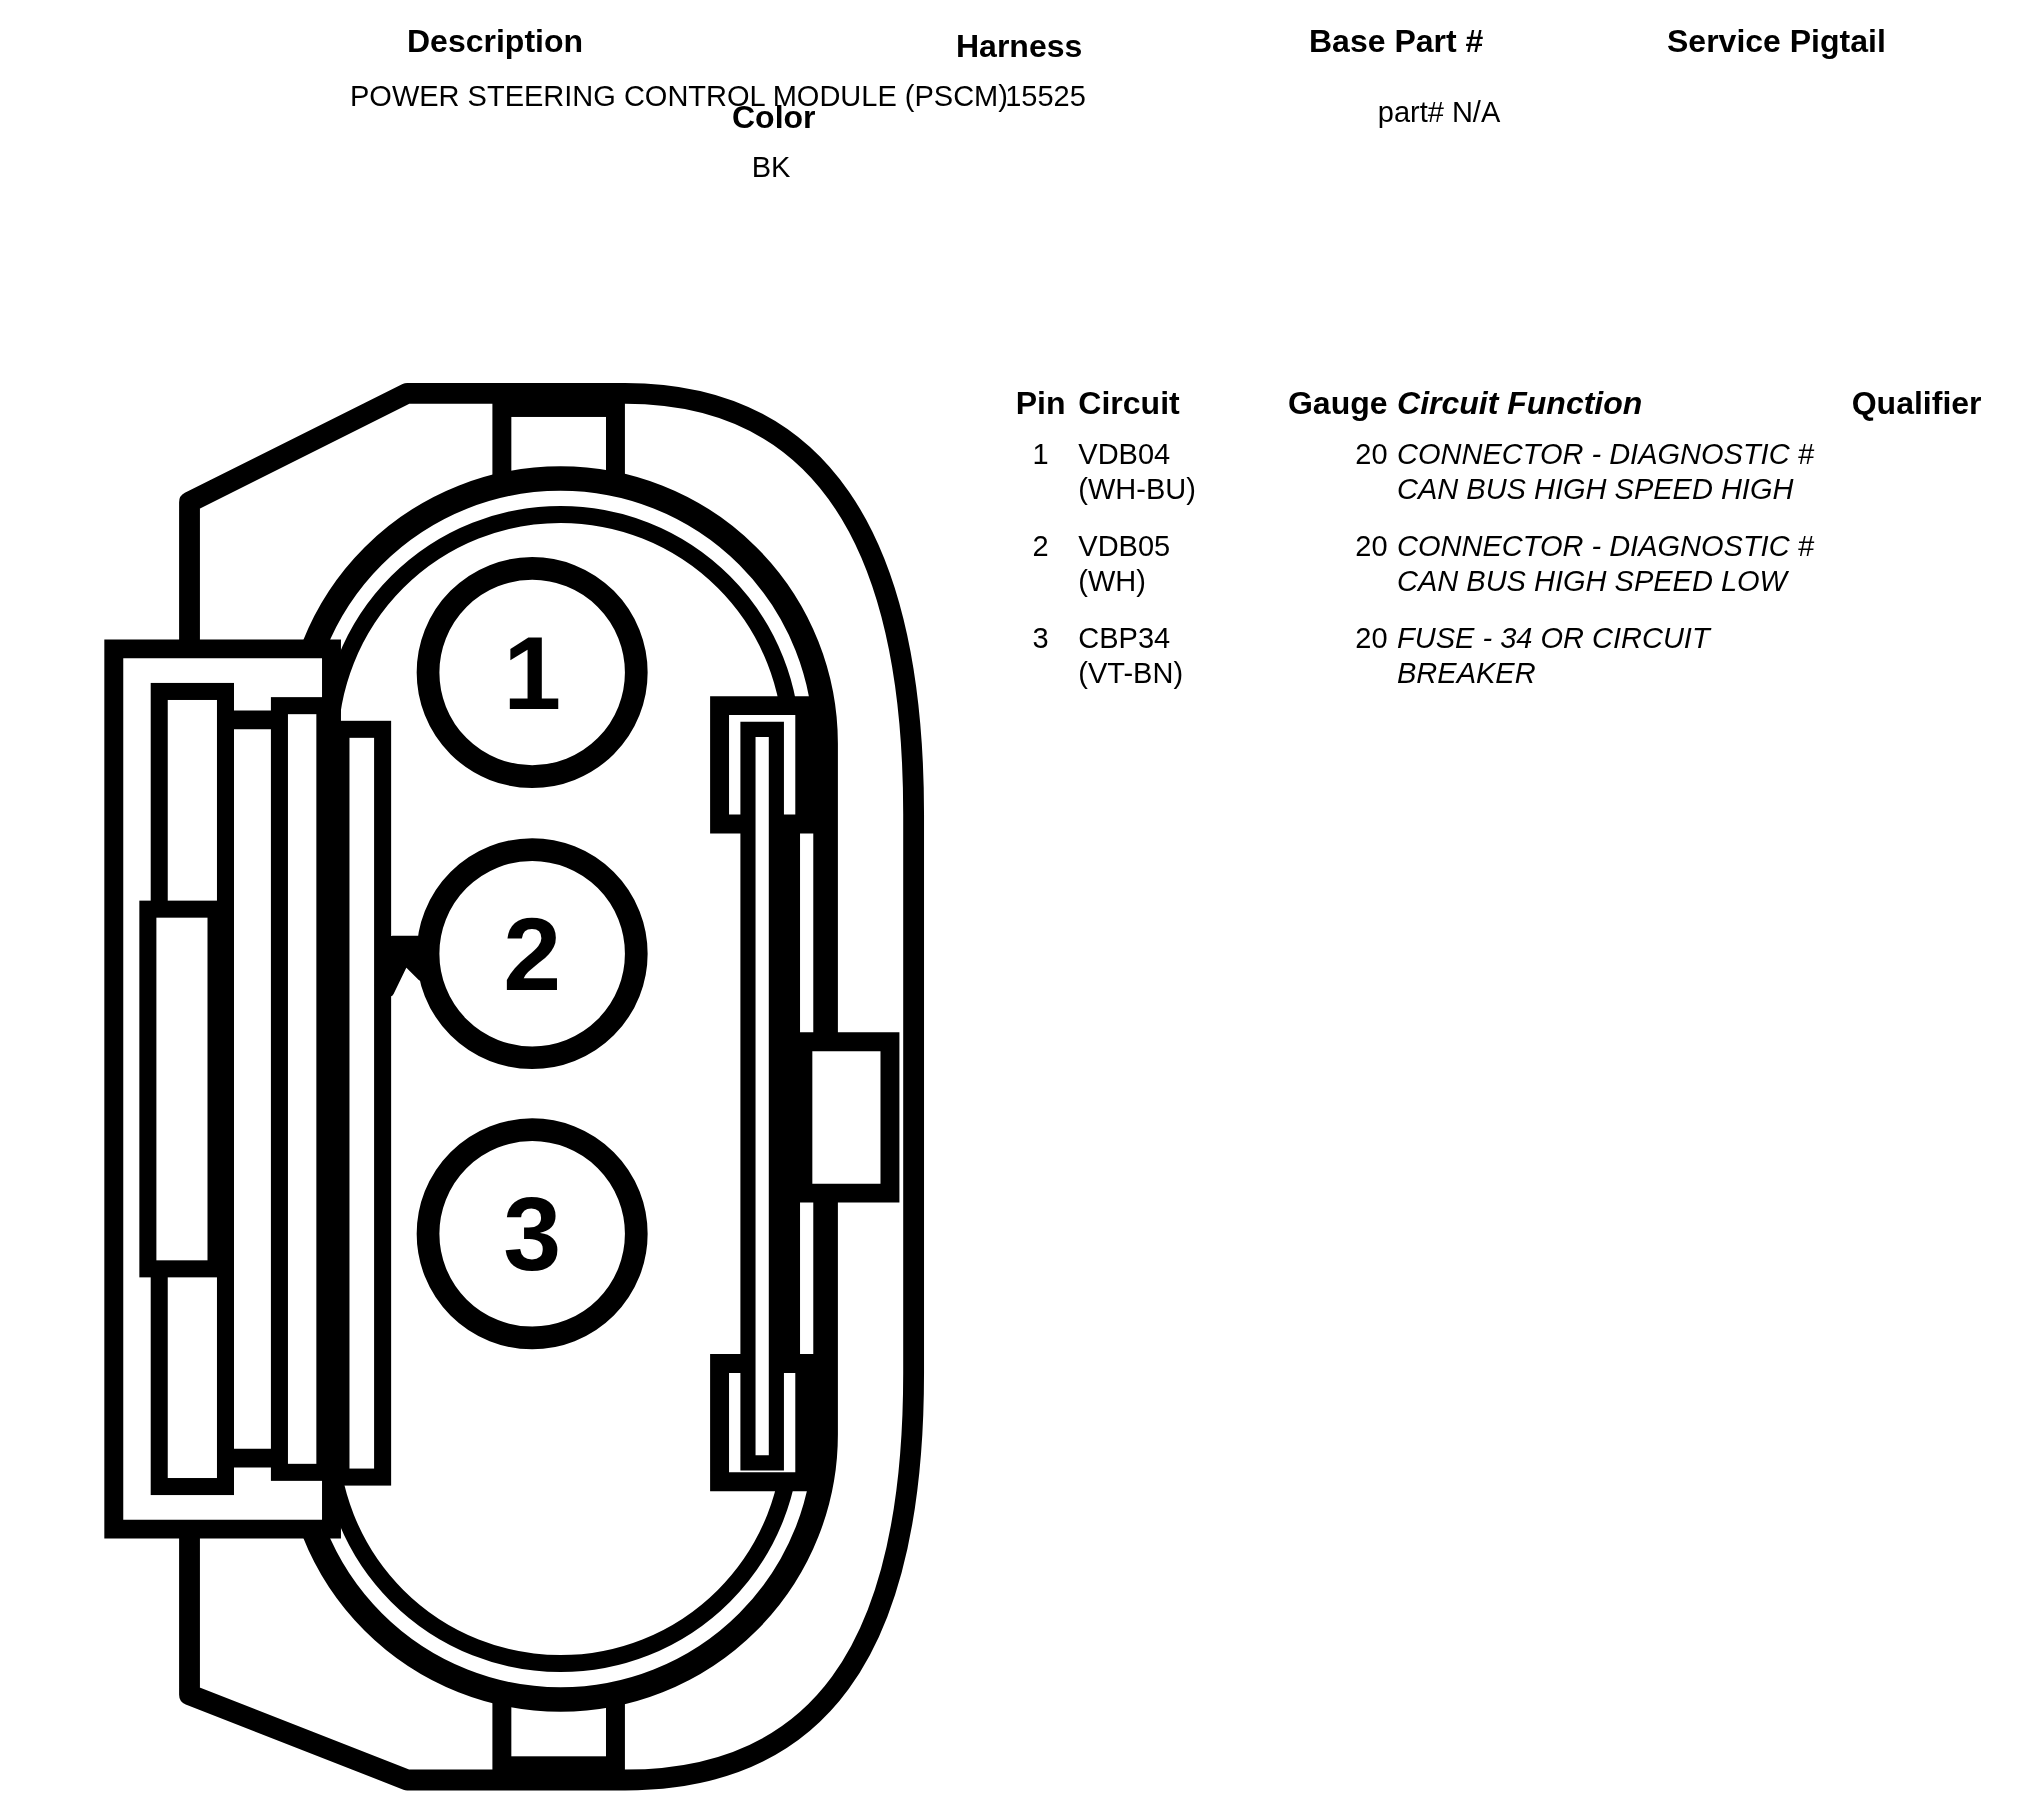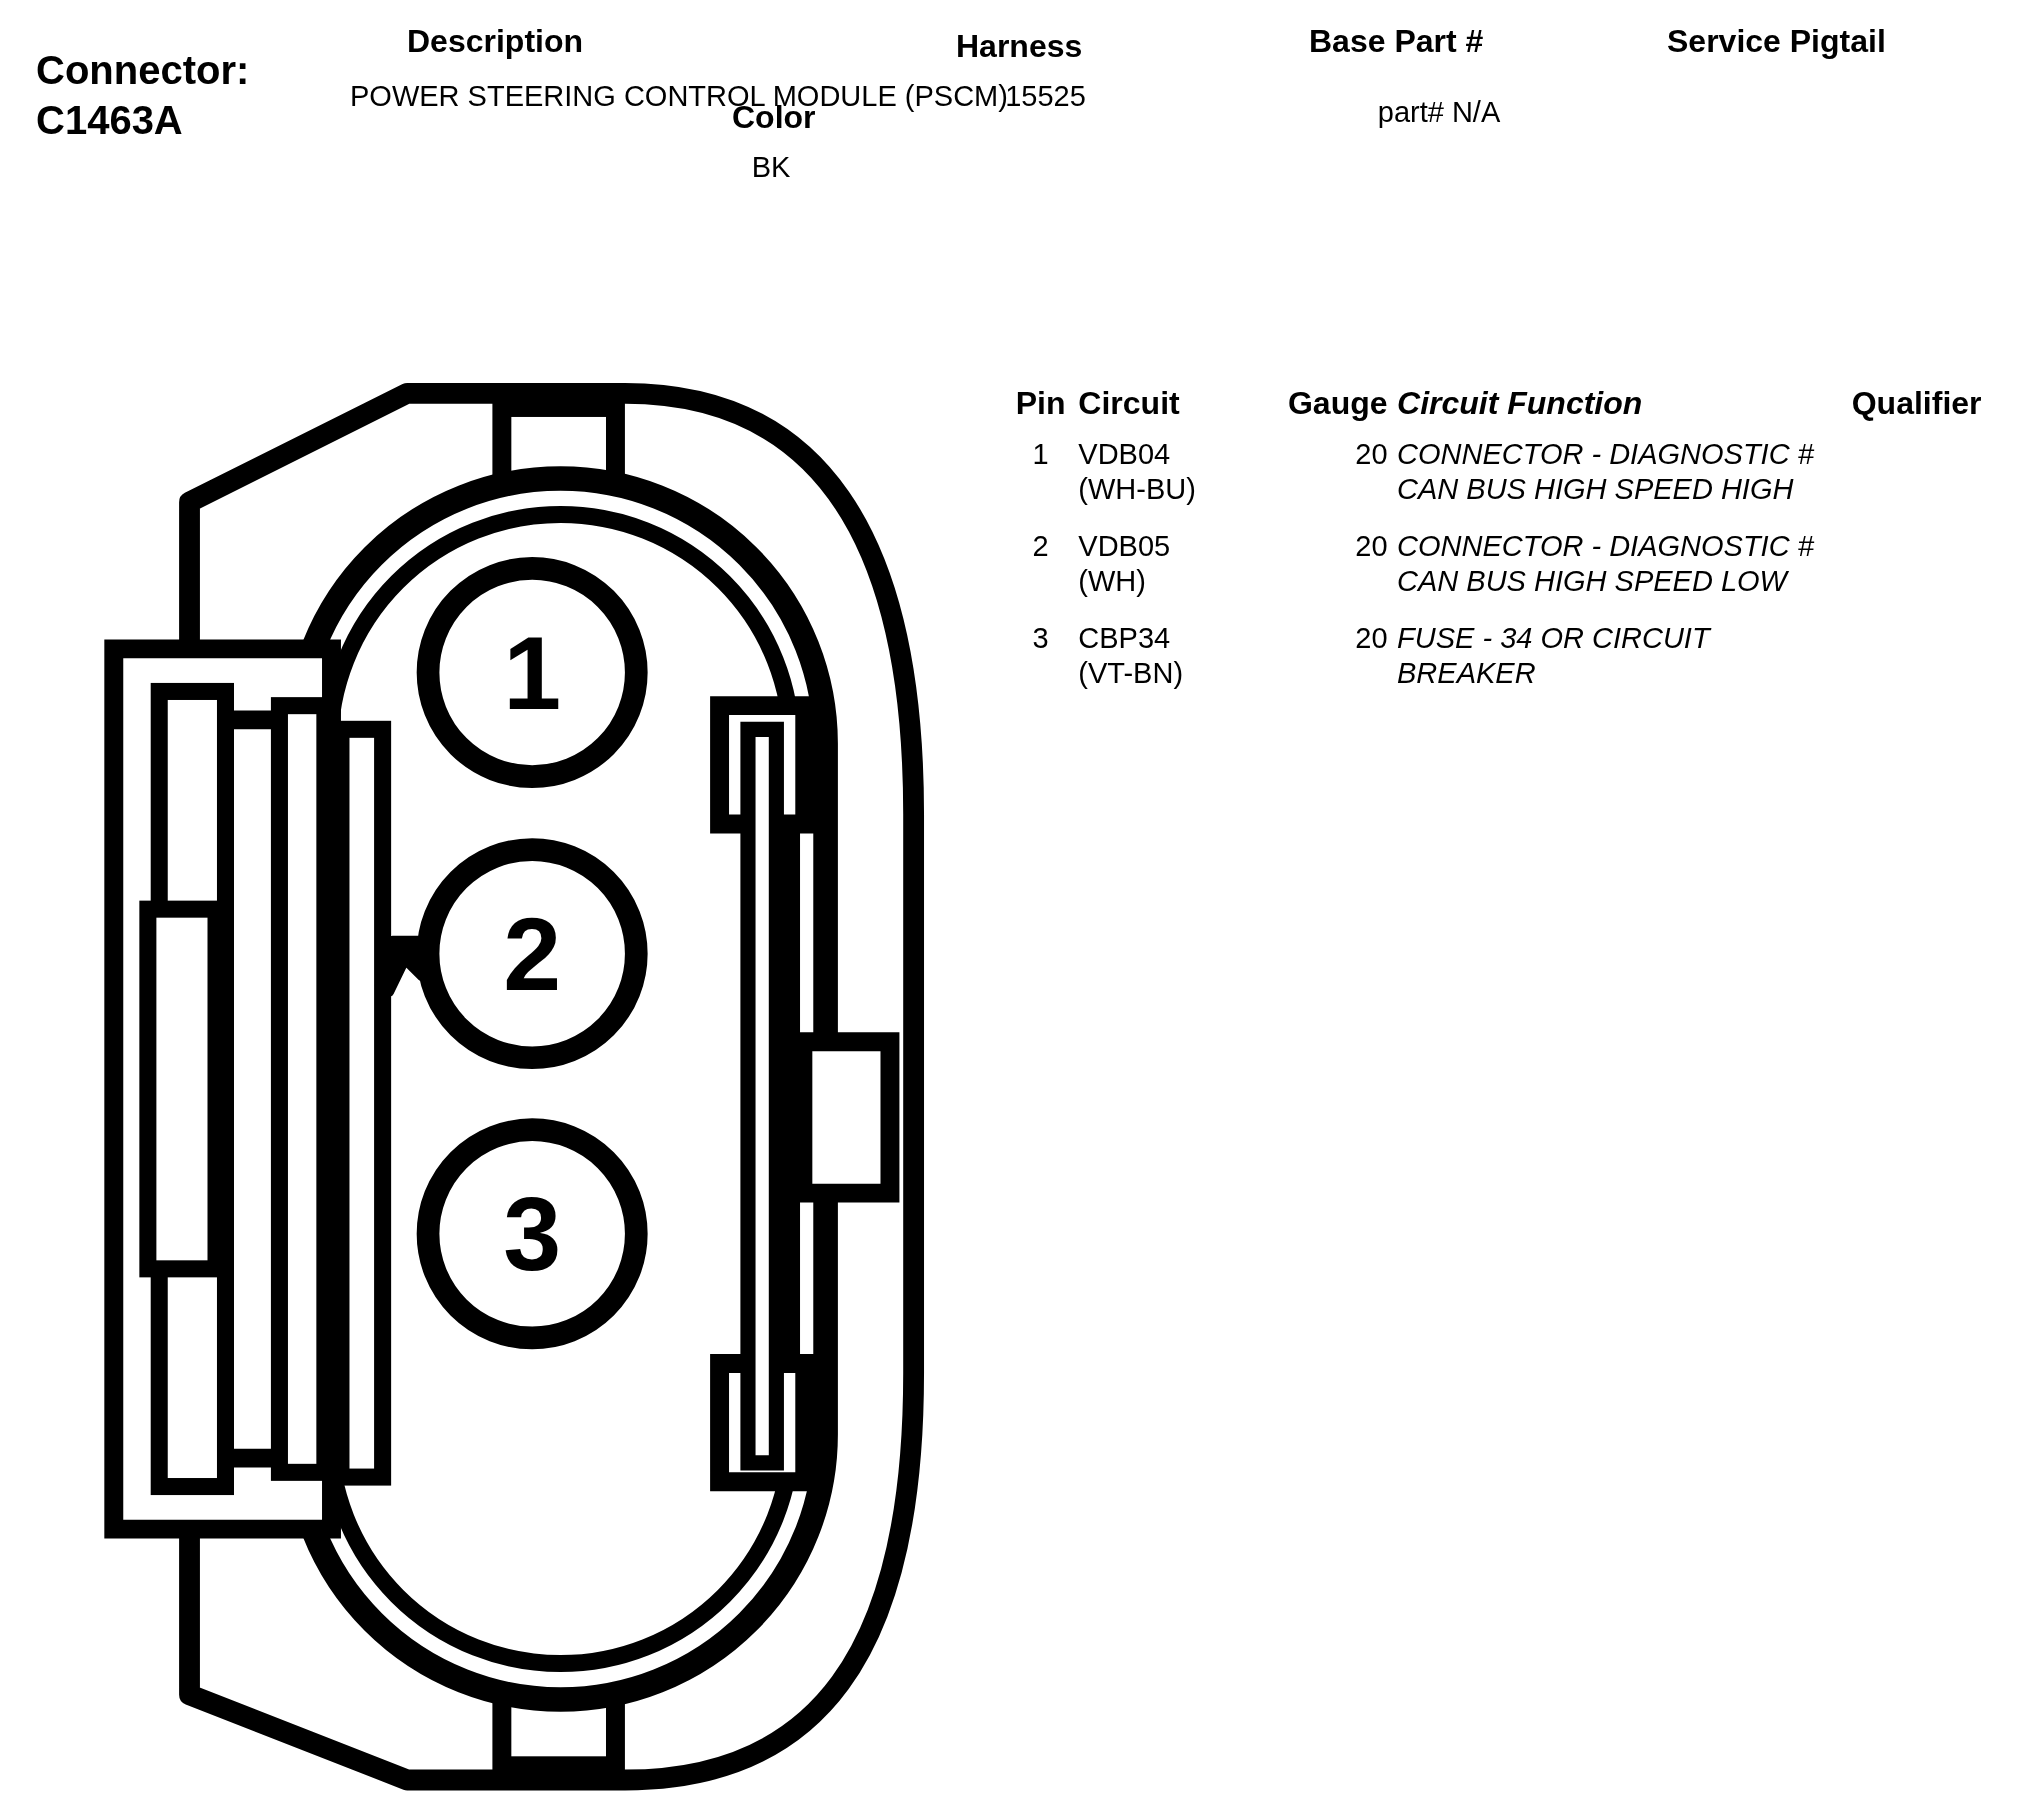--- a/index.html
+++ b/index.html
@@ -103,24 +103,20 @@
   }
   #connector-drawing svg {
     display: block;
   }
 </style>
 </head>
 <body>
 
 <div id="header">
 
-  <div id="connector-label">
-    <span>Connector:</span><br>
-    <span>C1463A</span>
-  </div>
 
   <div class="hdr-label" id="desc-head">Description</div>
   <div class="hdr-value" id="desc-value">POWER STEERING CONTROL MODULE (PSCM)</div>
 
   <div class="hdr-label" id="color-head">Color</div>
   <div class="hdr-value" id="color-value">BK</div>
 
   <div class="hdr-label" id="harness-head">Harness</div>
   <div class="hdr-value" id="harness-value">15525</div>
 

